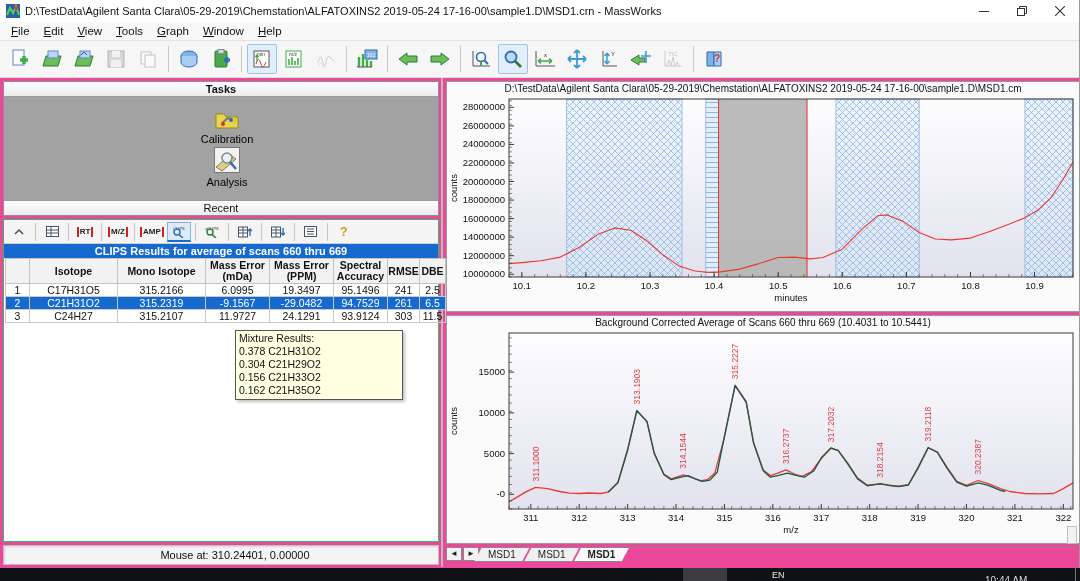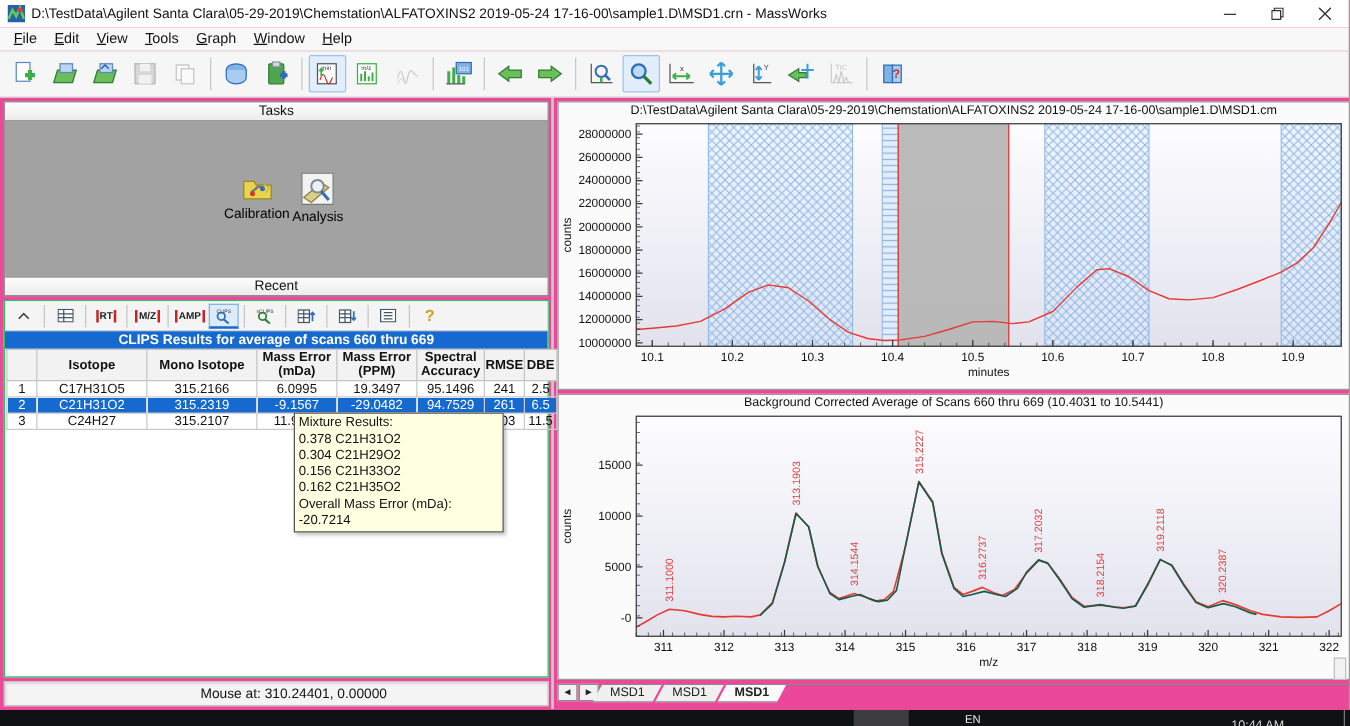--- a/index.html
+++ b/index.html
@@ -30,23 +30,23 @@
 
   
   .main { display:flex; height:489px; }
   .left { position:relative; width:441px; height:100%; padding:3px 2px 2px 3px; display:flex; flex-direction:column; }
   .splitter { width:4px; background:#ececec; border-left:1px solid #bdbdbd; border-right:1px solid #bdbdbd; }
   .right { flex:1; display:flex; flex-direction:column; padding:3px 4px 2px 3px; }
 
   
   .tasks { border:1px solid #8e8e8e; background:#a2a2a2; }
   .panelbar { height:15px; background:linear-gradient(#fdfdfd,#ececec); border-bottom:1px solid #9a9a9a;
-    font-size:11px; font-weight:normal; text-align:center; color:#111; line-height:14px; }
+    font-size:11px; font-weight:bold; text-align:center; color:#111; line-height:14px; }
   .panelbar.bottom { border-top:1px solid #9a9a9a; border-bottom:none; font-weight:normal; }
-  .tasks-body { height:124px; display:flex; flex-direction:row; align-items:center; justify-content:center; gap:2px;margin-left:12px; }
+  .tasks-body { height:103px; display:flex; flex-direction:column; align-items:center; justify-content:center; gap:2px;margin-left:12px; }
   .taskitem { display:flex; flex-direction:column; align-items:center; color:#000; font-size:11px; }
   .taskitem .ticon { margin-bottom:1px; }
 
   
   .results { margin-top:3px; border:1px solid #22c55e; background:#ffffff; flex:1; position:relative; }
   .minitoolbar { height:24px; background:#f4f4f4; border-bottom:1px solid #d0d0d0; display:flex; align-items:center; padding-left:2px; }
   .mbtn { min-width:24px; height:20px; margin:0 1px; display:flex; align-items:center; justify-content:center;
     font-size:9px; border:1px solid transparent; background:transparent; color:#222; }
   .mbtn.active { border-color:#88b3dd; background:#dcebf9; border-bottom:2px solid #1569cf; }
   .msep { width:1px; height:18px; background:#c6c6c6; margin:0 3px; }
@@ -424,21 +424,20 @@
       </div>
 
       <div class="left-status">Mouse at: 310.24401, 0.00000</div>
 
       <div class="tooltip" id="tooltip">
           <div>Mixture Results:</div>
           <div>0.378 C21H31O2</div>
           <div>0.304 C21H29O2</div>
           <div>0.156 C21H33O2</div>
           <div>0.162 C21H35O2</div>
-          <div>Overall Mass Error (mDa): -20.7214</div>
         </div>
     </div>
 
     <div class="splitter"></div>
 
     <div class="right">
       <div class="chartpanel" style="height:232px;">
         <div class="ctitle" id="chromTitle">D:\TestData\Agilent Santa Clara\05-29-2019\Chemstation\ALFATOXINS2 2019-05-24 17-16-00\sample1.D\MSD1.cm</div>
         <svg id="chromSvg" width="632" height="215">
             <defs>

